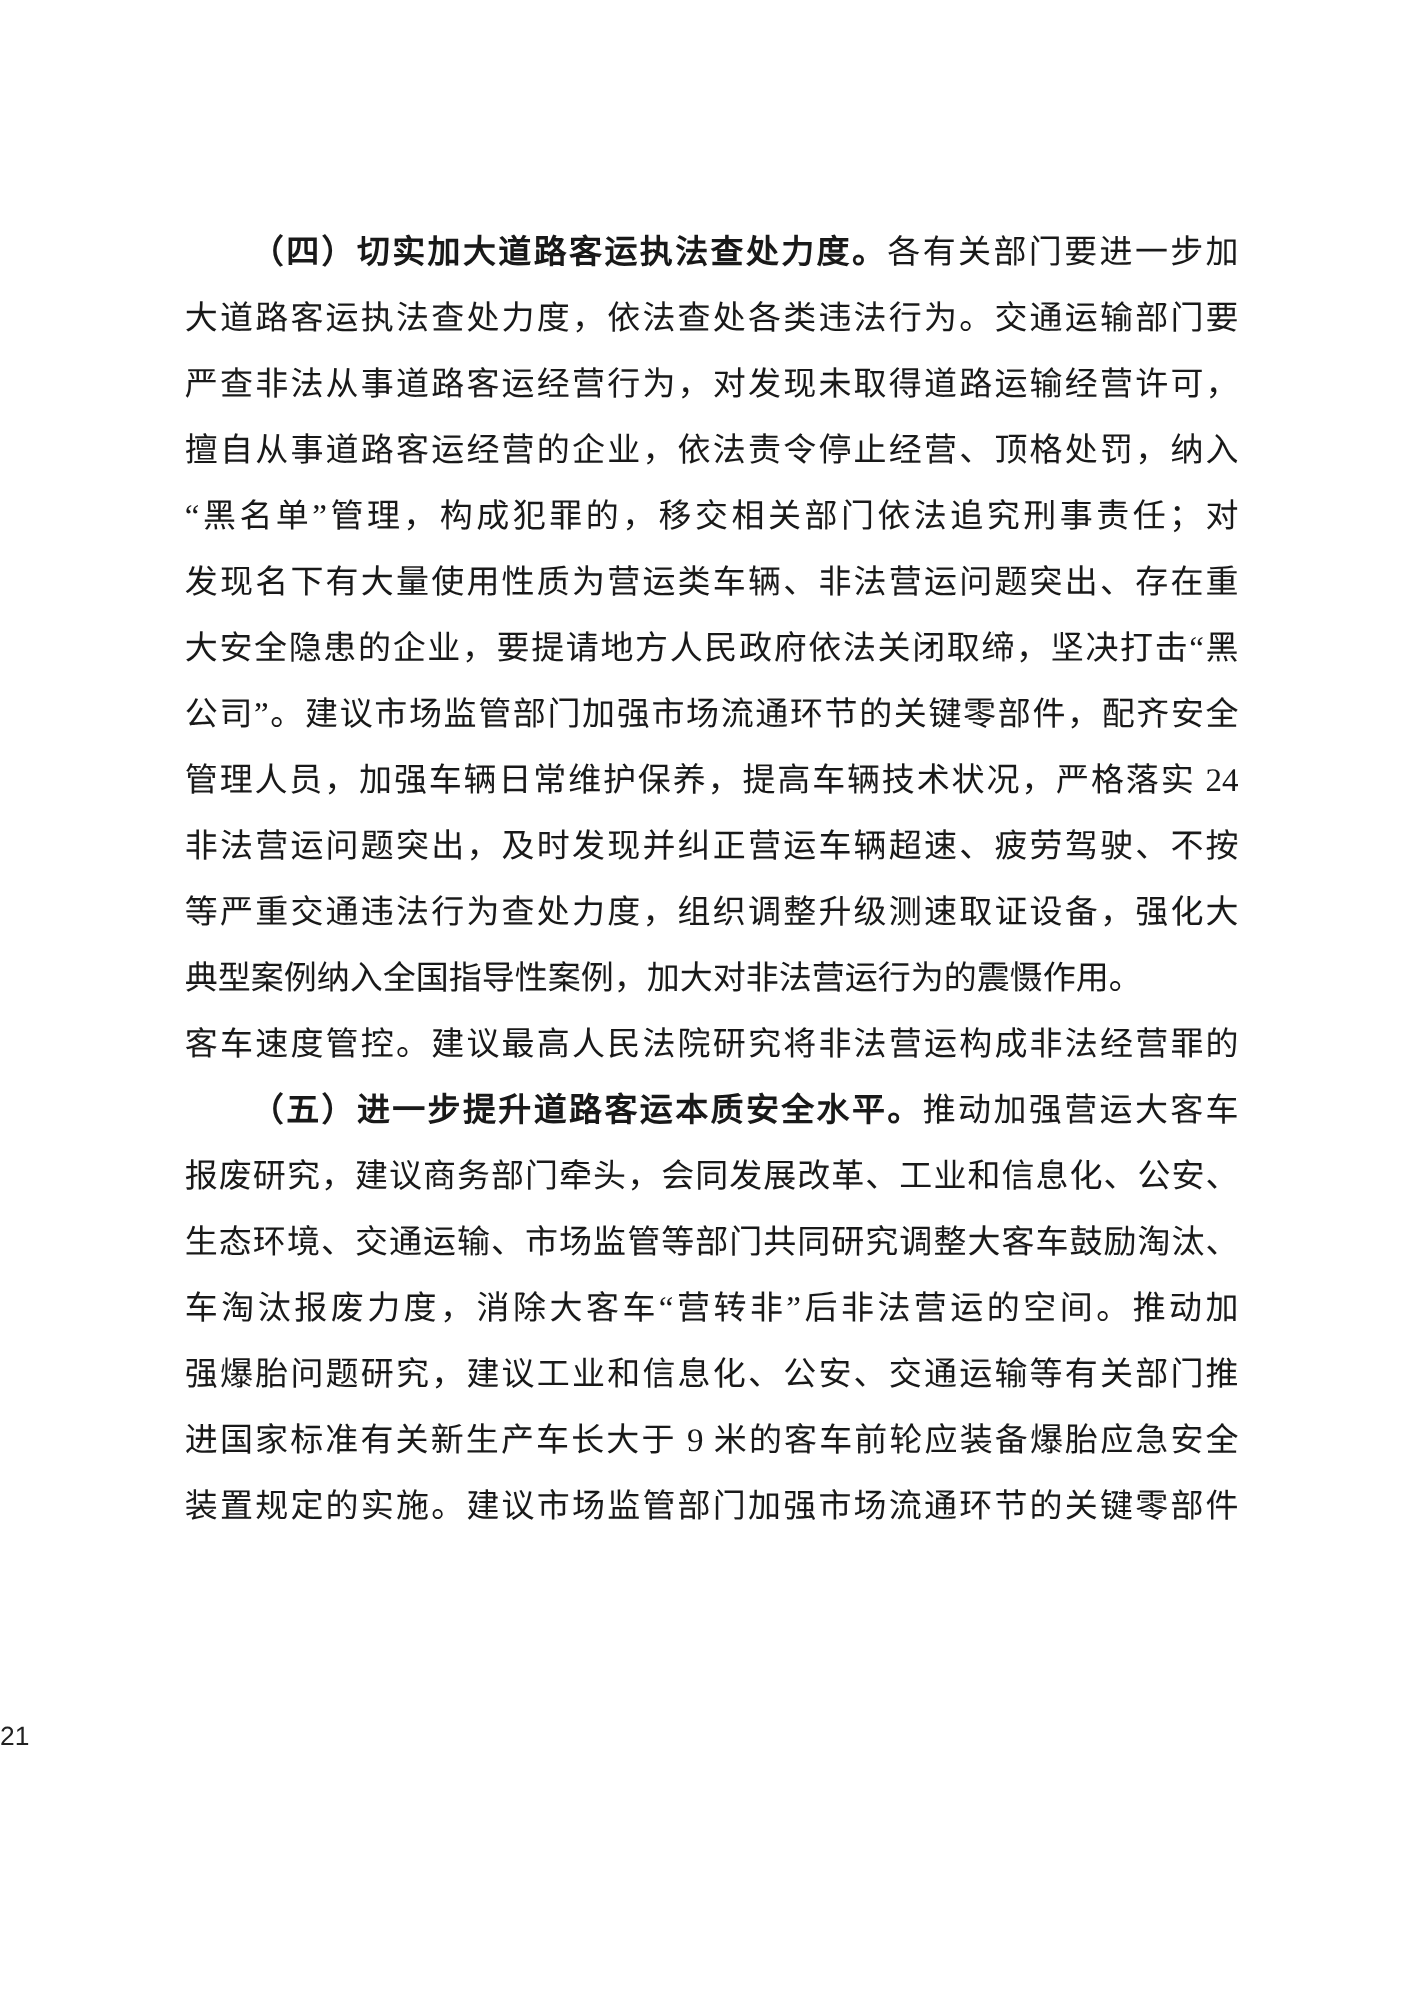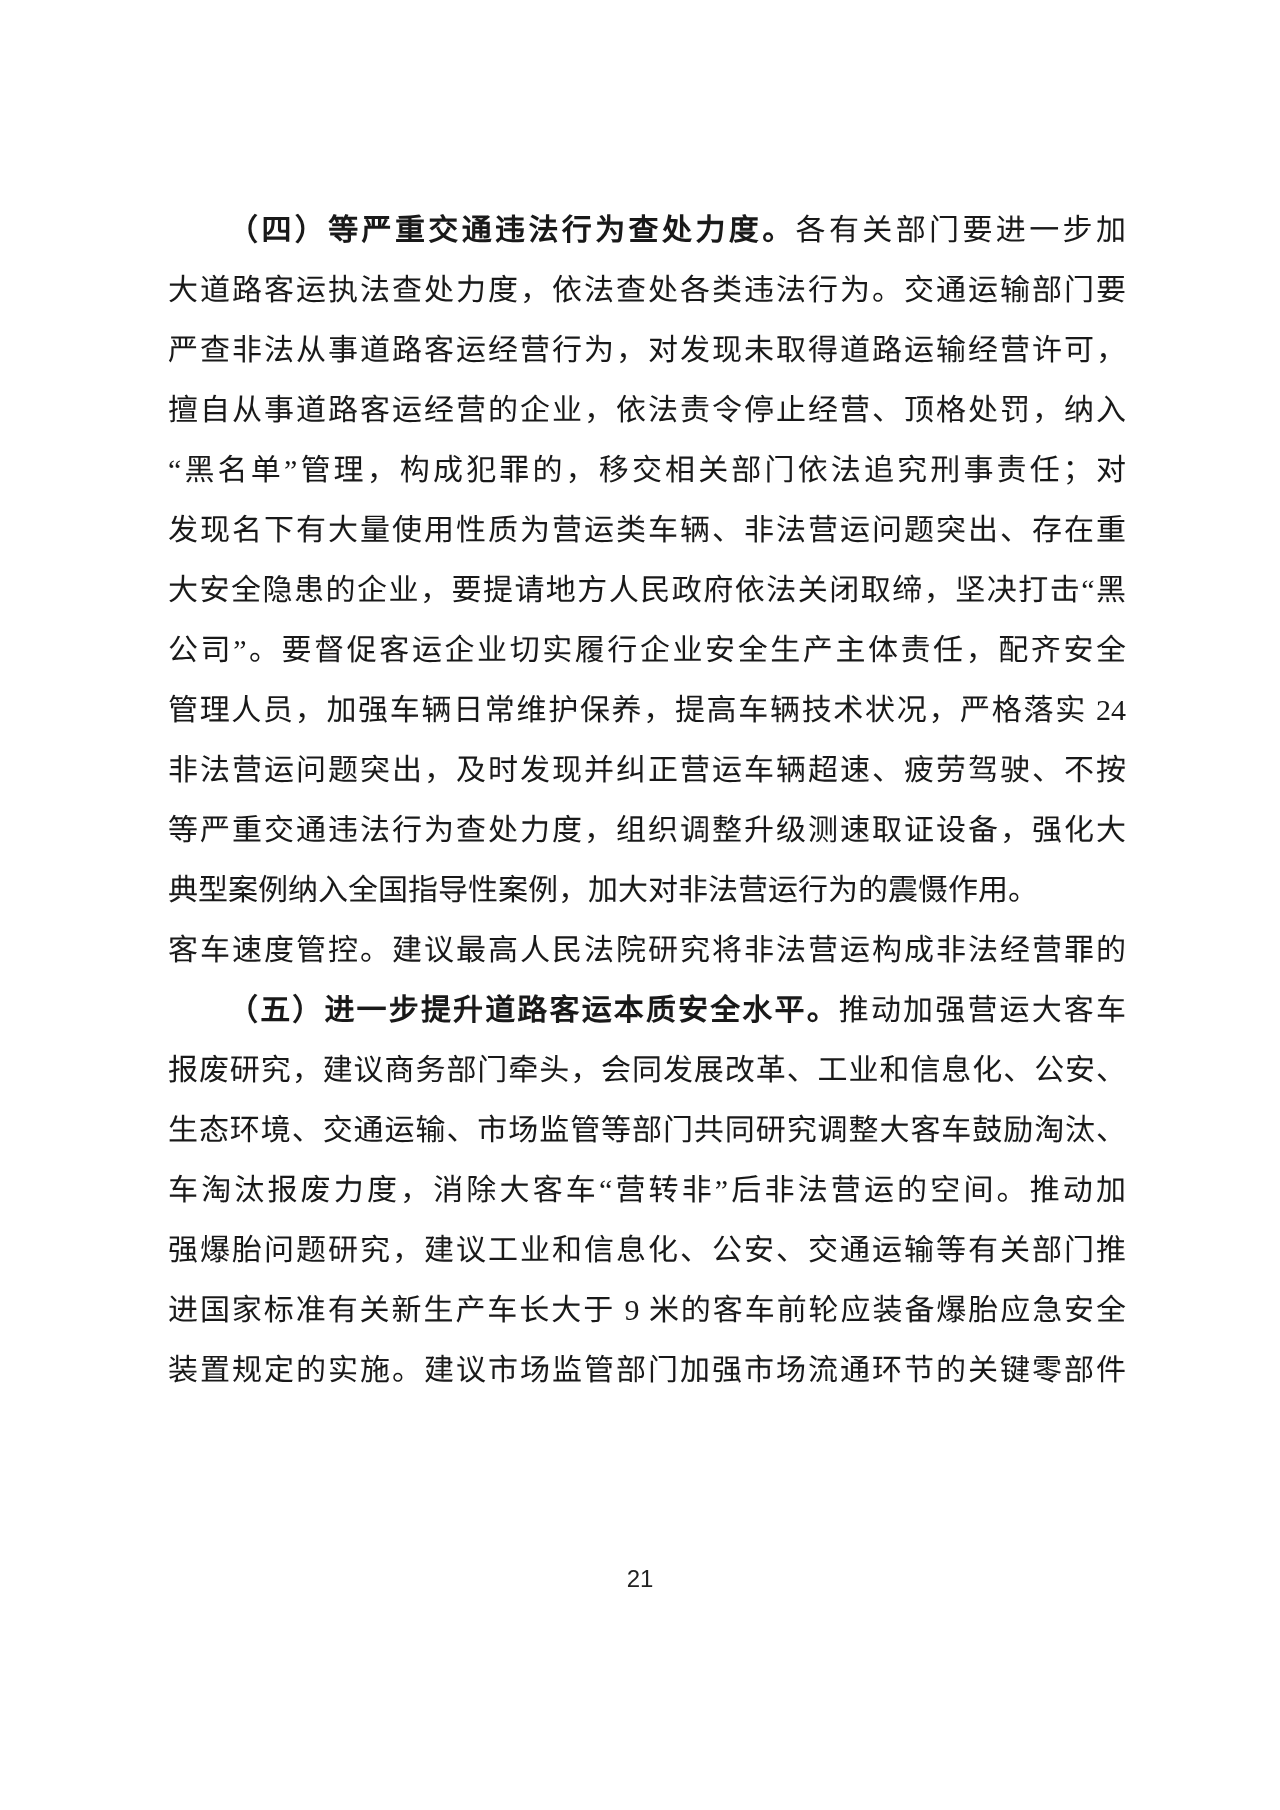--- a/index.html
+++ b/index.html
@@ -37,40 +37,40 @@
     text-indent: 60px;
   }
   .lead {
     font-weight: 700;
   }
   .page-number {
     position: absolute;
     top: 1564px;
     left: 0;
     width: 100%;
-    text-align: center;
+    text-align: left;
     font-family: "Liberation Sans", "DejaVu Sans", sans-serif;
     font-size: 24px;
     line-height: 30px;
     color: #222222;
   }
 </style>
 </head>
 <body>
 
 <div class="page">
   <div class="text-block">
-      <div class="line indent"><b class="lead">（四）等严重交通违法行为查处力度。</b>各有关部门要进一步加</div>
+      <div class="line indent"><b class="lead">（四）切实加大道路客运执法查处力度。</b>各有关部门要进一步加</div>
       <div class="line">大道路客运执法查处力度，依法查处各类违法行为。交通运输部门要</div>
       <div class="line">严查非法从事道路客运经营行为，对发现未取得道路运输经营许可，</div>
       <div class="line">擅自从事道路客运经营的企业，依法责令停止经营、顶格处罚，纳入</div>
       <div class="line">“黑名单”管理，构成犯罪的，移交相关部门依法追究刑事责任；对</div>
       <div class="line">发现名下有大量使用性质为营运类车辆、非法营运问题突出、存在重</div>
       <div class="line">大安全隐患的企业，要提请地方人民政府依法关闭取缔，坚决打击“黑</div>
-      <div class="line">公司”。要督促客运企业切实履行企业安全生产主体责任，配齐安全</div>
+      <div class="line">公司”。建议市场监管部门加强市场流通环节的关键零部件，配齐安全</div>
       <div class="line">管理人员，加强车辆日常维护保养，提高车辆技术状况，严格落实 24</div>
       <div class="line">非法营运问题突出，及时发现并纠正营运车辆超速、疲劳驾驶、不按</div>
       <div class="line">等严重交通违法行为查处力度，组织调整升级测速取证设备，强化大</div>
       <div class="line no-just">典型案例纳入全国指导性案例，加大对非法营运行为的震慑作用。</div>
       <div class="line">客车速度管控。建议最高人民法院研究将非法营运构成非法经营罪的</div>
       <div class="line indent"><b class="lead">（五）进一步提升道路客运本质安全水平。</b>推动加强营运大客车</div>
       <div class="line">报废研究，建议商务部门牵头，会同发展改革、工业和信息化、公安、</div>
       <div class="line">生态环境、交通运输、市场监管等部门共同研究调整大客车鼓励淘汰、</div>
       <div class="line">车淘汰报废力度，消除大客车“营转非”后非法营运的空间。推动加</div>
       <div class="line">强爆胎问题研究，建议工业和信息化、公安、交通运输等有关部门推</div>

